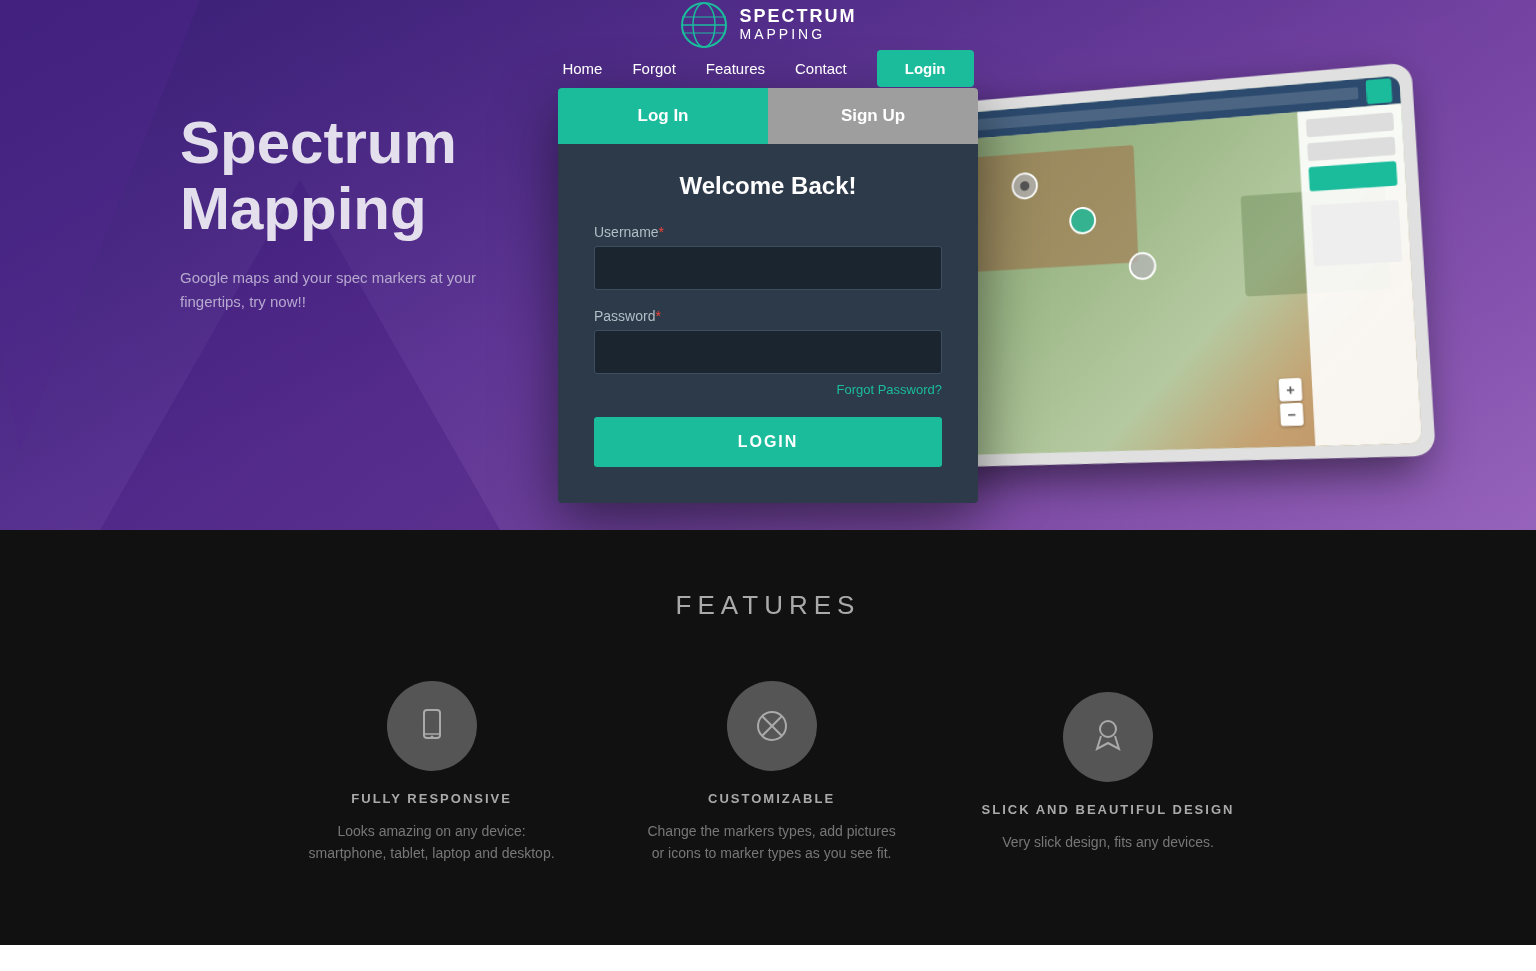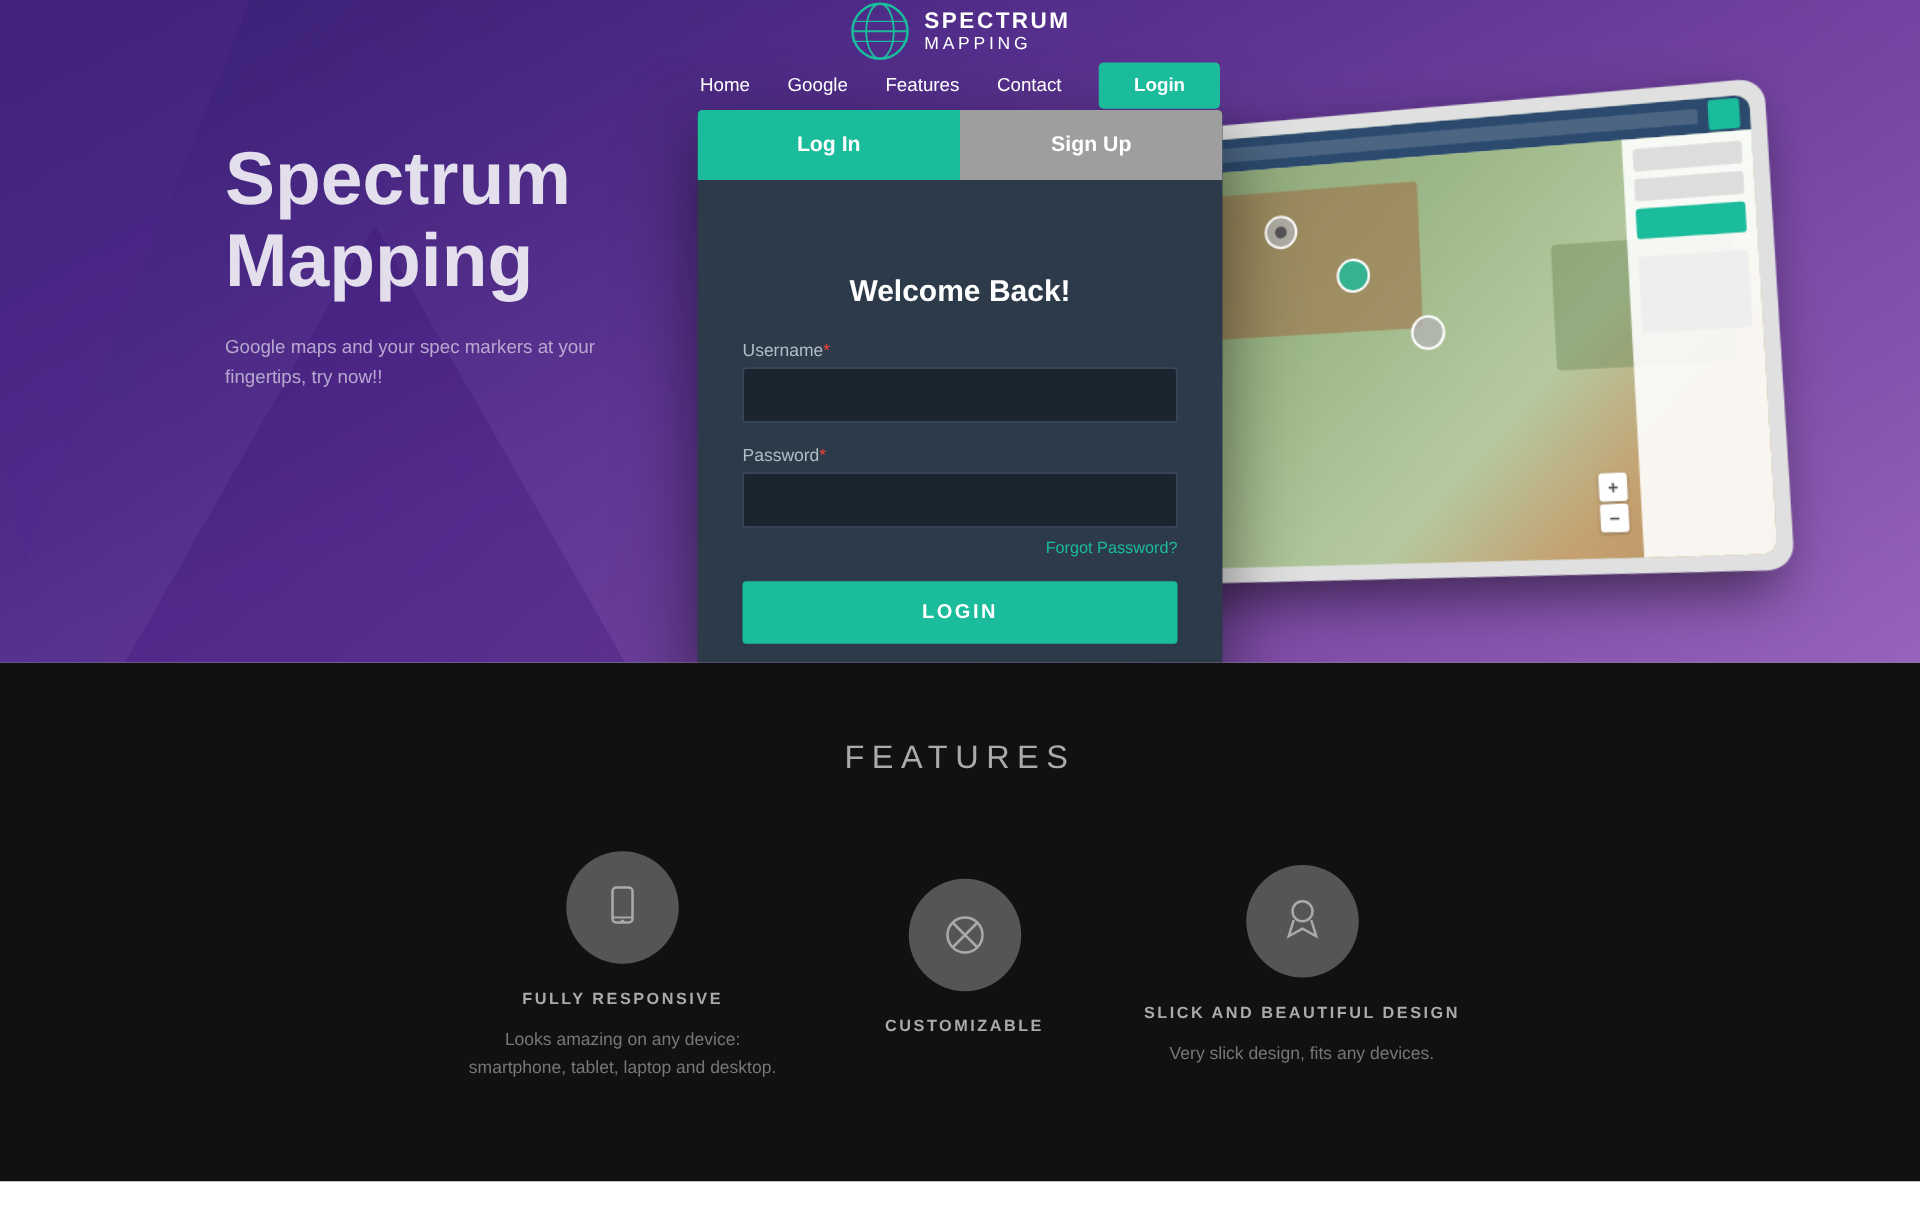--- a/index.html
+++ b/index.html
@@ -249,21 +249,20 @@
     }
     .modal-body {
       padding: 28px 36px 36px;
     }
     .modal-title {
       text-align: center;
       font-size: 24px;
       font-weight: 600;
       color: white;
       margin-bottom: 24px;
-      margin-top: 48px;
     }
     .form-label {
       display: block;
       font-size: 14px;
       color: #b0bec5;
       margin-bottom: 6px;
     }
     .form-label .required {
       color: #f44336;
     }
@@ -367,21 +366,21 @@
       <line x1="3" y1="17" x2="47" y2="17" stroke="#1abc9c" stroke-width="1"></line>
       <line x1="3" y1="33" x2="47" y2="33" stroke="#1abc9c" stroke-width="1"></line>
     </svg>
     <div class="logo-text">
       <span class="brand-name">SPECTRUM</span>
       <span class="brand-sub">MAPPING</span>
     </div>
   </div>
   <nav class="nav-links">
     <a class="nav-link">Home</a>
-    <a class="nav-link">Google</a>
+    <a class="nav-link">Forgot</a>
     <a class="nav-link">Features</a>
     <a class="nav-link">Contact</a>
     <button class="nav-login-btn">Login</button>
   </nav>
 </header>
 
 <section class="hero">
   <div class="hero-overlay"></div>
   <div class="hero-triangle1"></div>
   <div class="hero-triangle2"></div>
@@ -465,20 +464,21 @@
 
     <div class="feature-item">
       <div class="feature-icon-circle">
         <svg width="36" height="36" viewBox="0 0 36 36" fill="none">
           <circle cx="18" cy="18" r="14" stroke="#aaa" stroke-width="2" fill="none"></circle>
           <line x1="8" y1="8" x2="28" y2="28" stroke="#aaa" stroke-width="2"></line>
           <line x1="28" y1="8" x2="8" y2="28" stroke="#aaa" stroke-width="2"></line>
         </svg>
       </div>
       <div class="feature-name">CUSTOMIZABLE</div>
+      <div class="feature-desc">Change the markers types, add pictures or icons to marker types as you see fit.</div>
     </div>
 
     <div class="feature-item">
       <div class="feature-icon-circle">
         <svg width="36" height="36" viewBox="0 0 36 36" fill="none">
           <circle cx="18" cy="10" r="8" stroke="#aaa" stroke-width="2" fill="none"></circle>
           <path d="M11 17L7 30L18 24L29 30L25 17" stroke="#aaa" stroke-width="2" fill="none"></path>
         </svg>
       </div>
       <div class="feature-name">SLICK AND BEAUTIFUL DESIGN</div>

